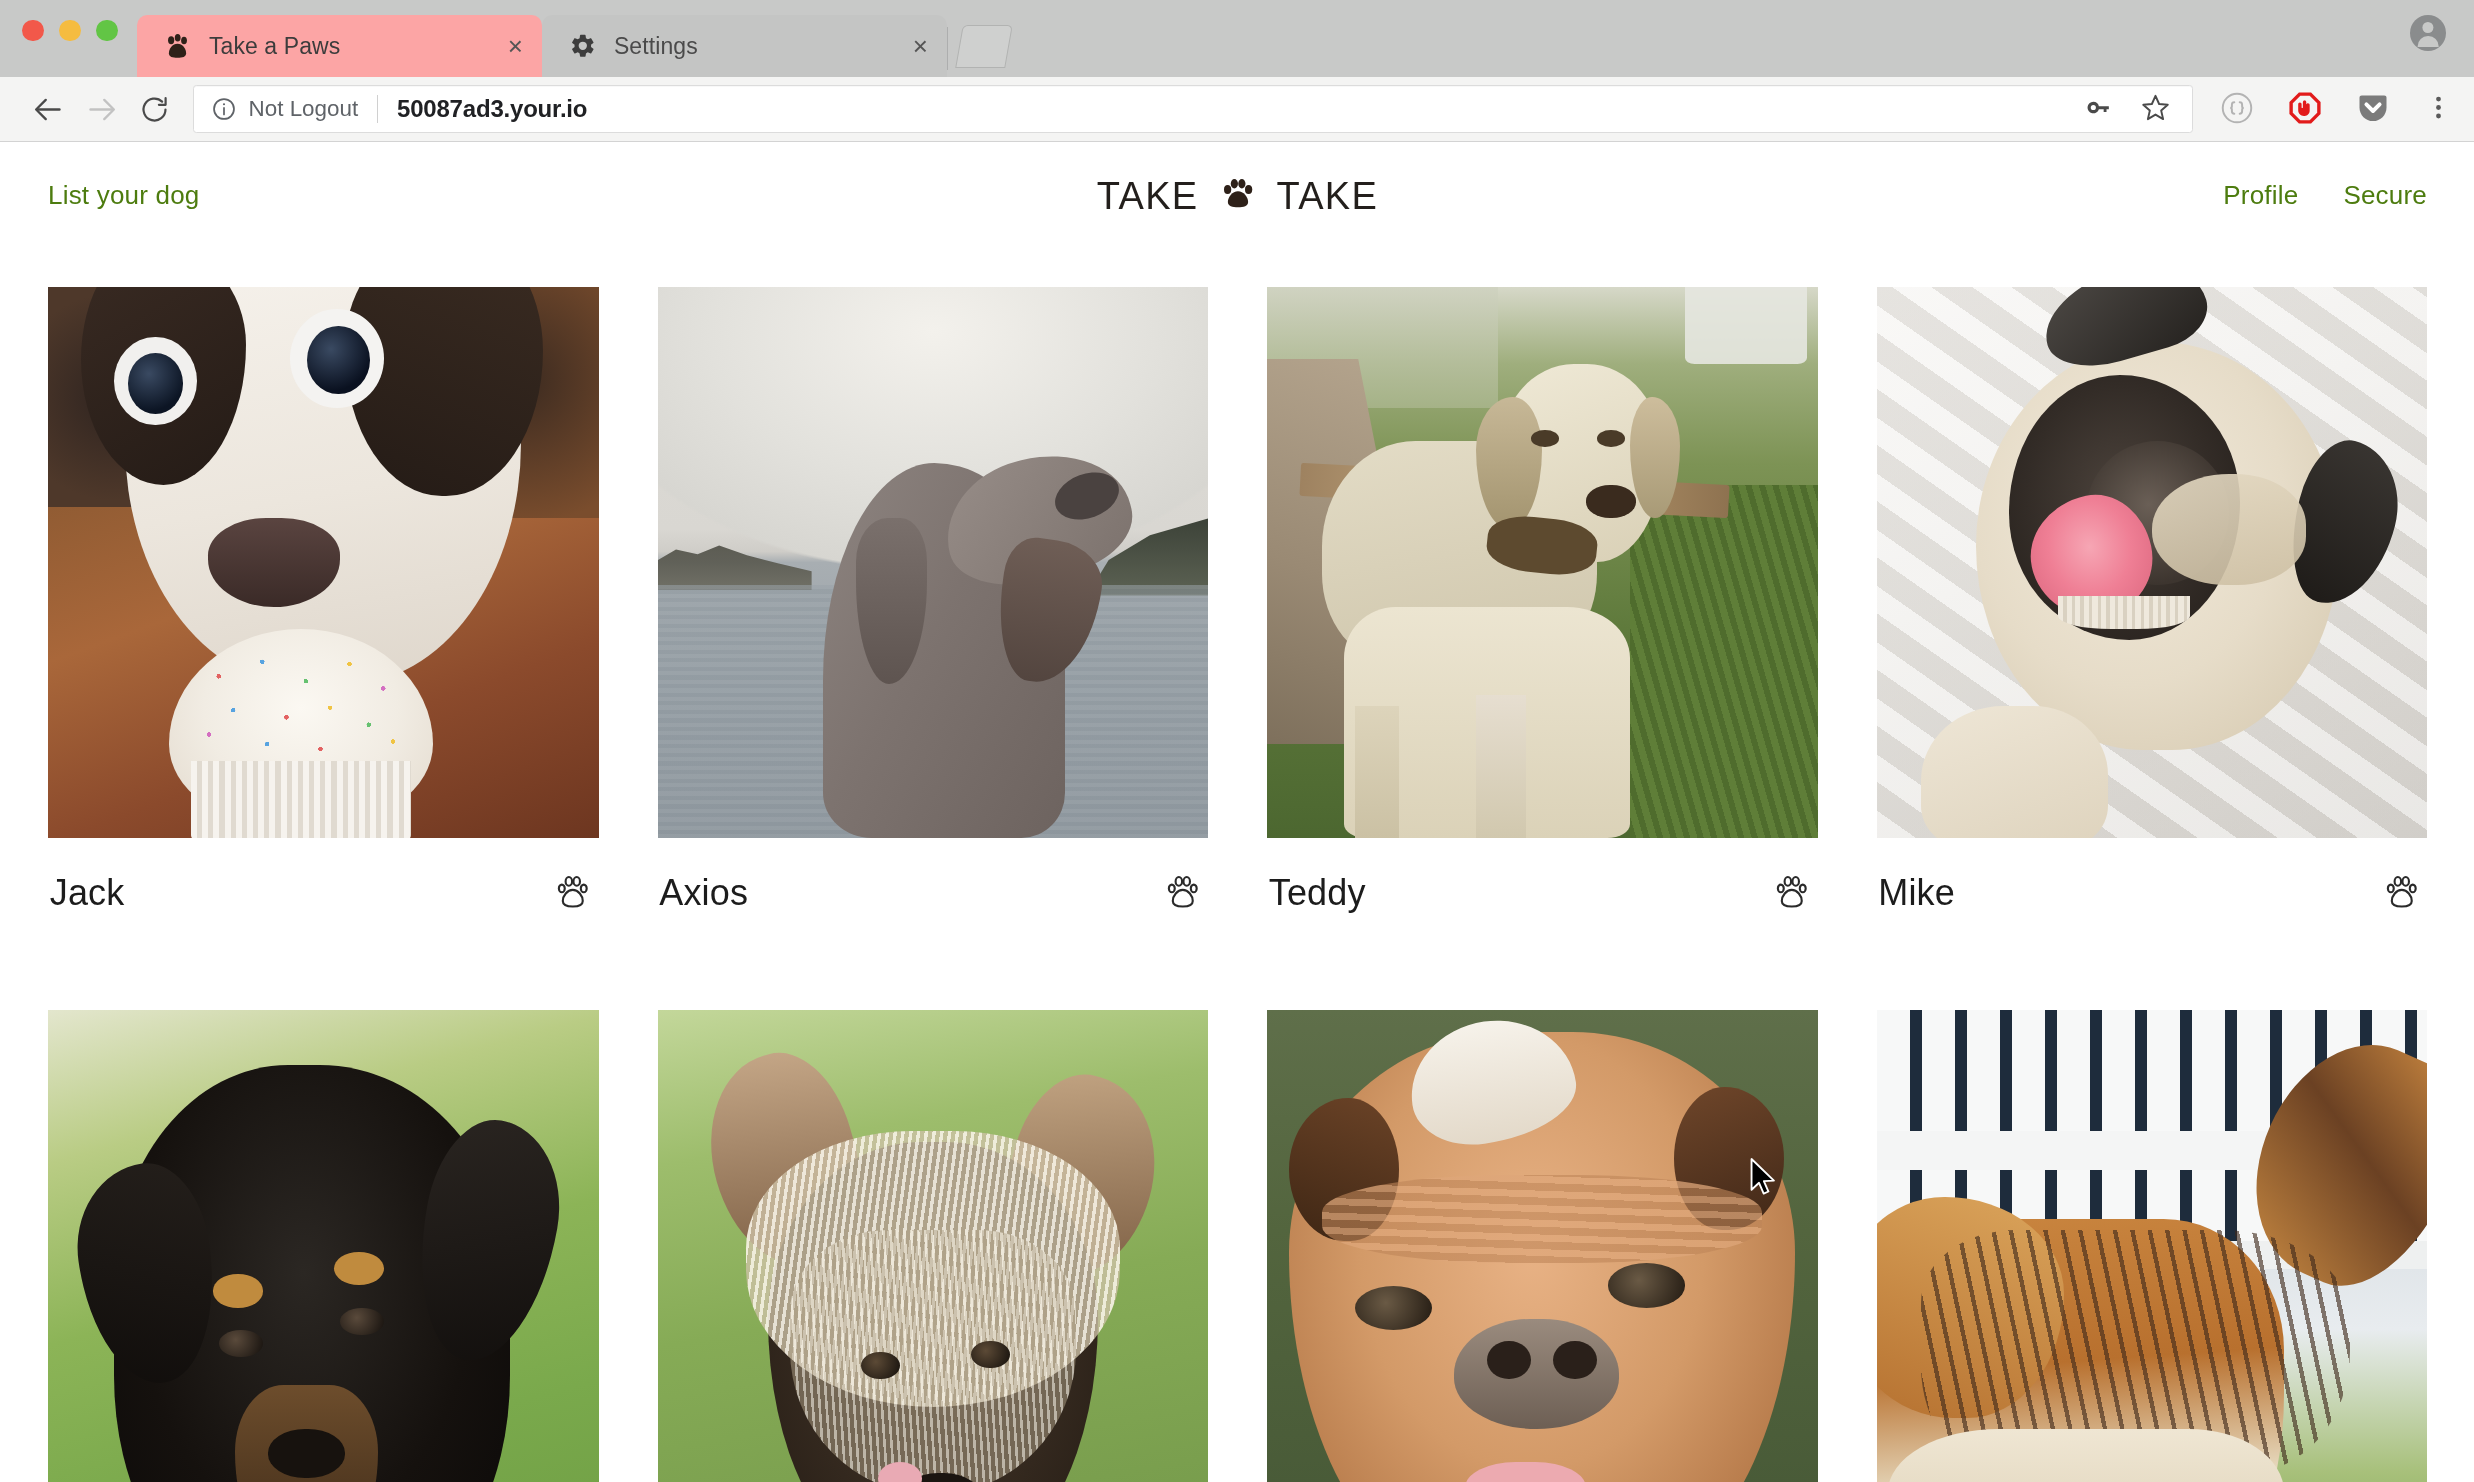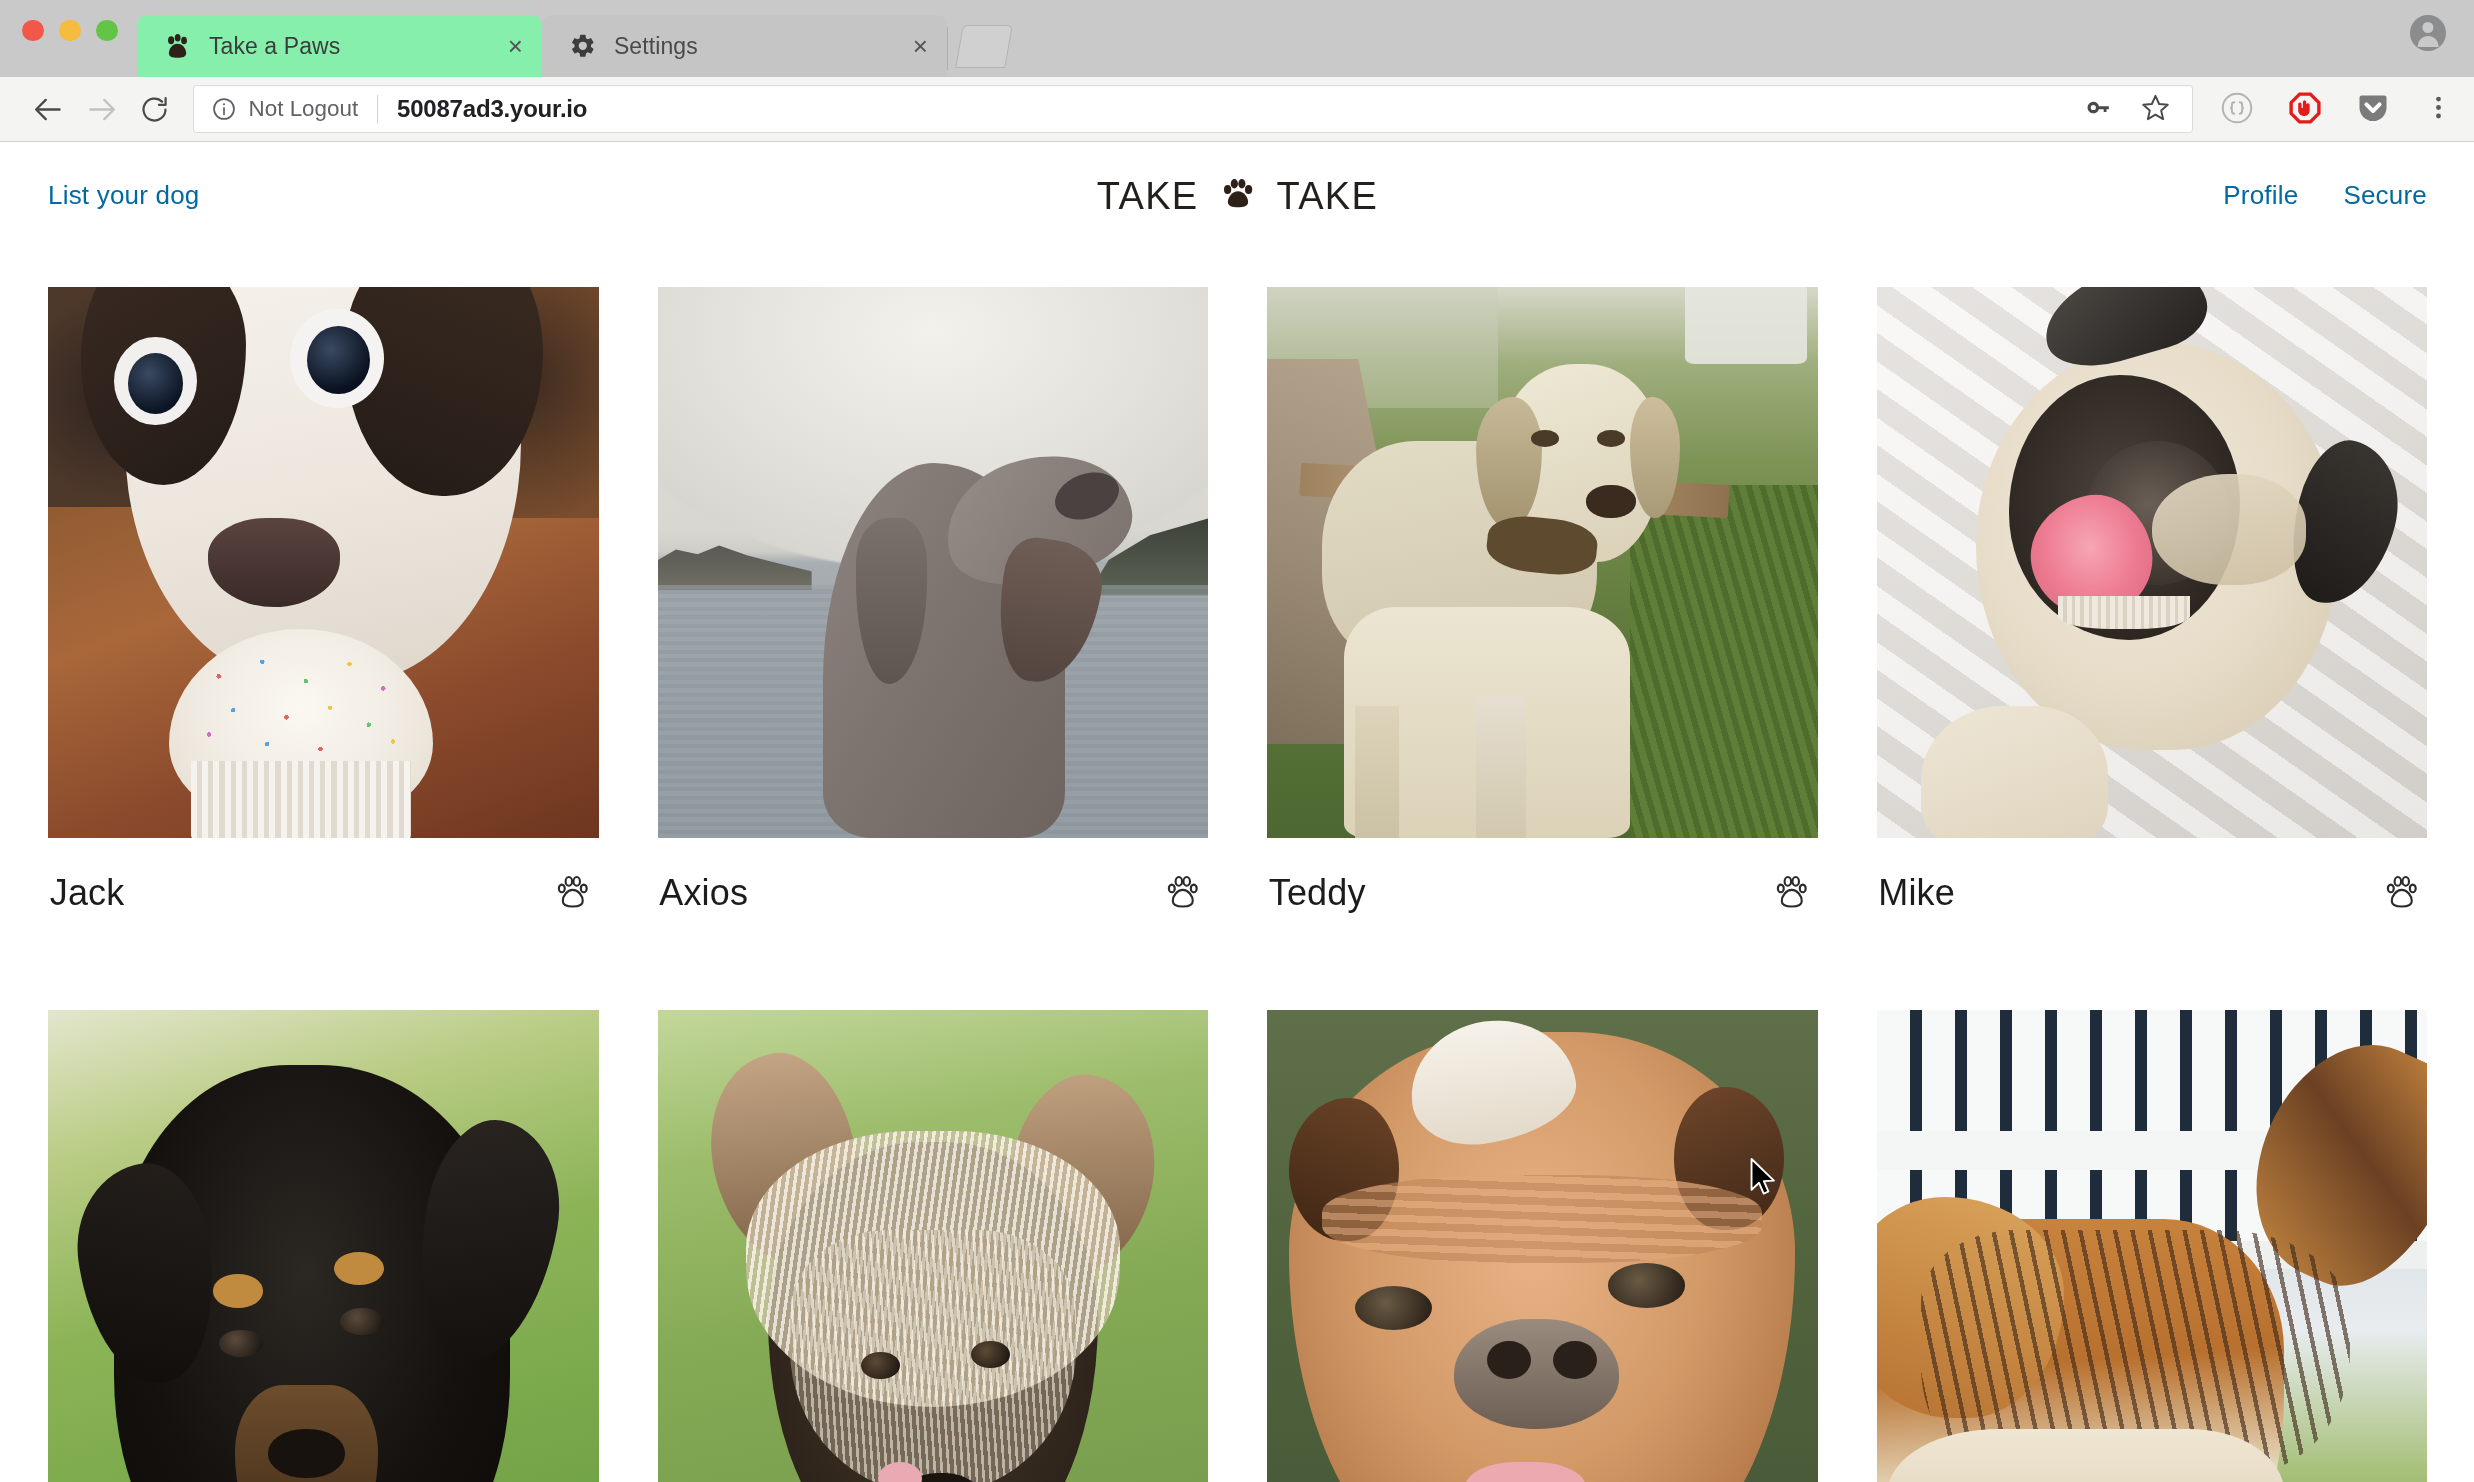--- a/index.html
+++ b/index.html
@@ -23,21 +23,21 @@
   .l-green  { background:#62c545; }
 
   .tabs-wrap { display:flex; align-items:flex-end; margin-left:19px; flex:1; height:77px; }
 
   .tab {
     position:relative; height:62px; display:flex; align-items:center;
     padding:0 19px 0 26px; min-width:405px;
     font-size:23px; color:#3c3c3c;
     border-top-left-radius:10.3px; border-top-right-radius:10.3px;
   }
-  .tab.active { background:#86efac; }
+  .tab.active { background:#fca5a5; }
   .tab.inactive { background:#c4c5c4; color:#4a4a4a; }
   .tab .favicon { width:29px; height:29px; margin-right:17px; flex:0 0 auto;
                   display:flex; align-items:center; justify-content:center; }
   .tab .tab-label { flex:1; white-space:nowrap; overflow:hidden; text-overflow:ellipsis;
                     font-size:23px; letter-spacing:0.1px; }
   .tab .tab-close { font-size:26px; color:#555; line-height:1; margin-left:12px;
                     font-family:"Liberation Sans", sans-serif; font-weight:300; }
   .tab.inactive::after {
     content:""; position:absolute; right:-0.9px; top:12px; bottom:6.9px; width:0.9px;
     background:#adaeae;
@@ -78,21 +78,21 @@
   .tb-icons { display:flex; align-items:center; gap:33px; margin-left:6.9px; }
 
   
   .page { position:absolute; left:0; top:144px; right:0; bottom:0; background:#fff; overflow:hidden; }
 
   .site-header {
     height:103px; display:flex; align-items:center; padding:0 48px; position:relative;
   }
   .nav-left, .nav-right { display:flex; align-items:center; gap:45px; }
   .nav-right { margin-left:auto; }
-  .nav-link { font-size:26px; color:#0369a1; letter-spacing:0.2px; }
+  .nav-link { font-size:26px; color:#4d7c0f; letter-spacing:0.2px; }
   .brand {
     position:absolute; left:50%; top:50%; transform:translate(-50%,-50%);
     display:flex; align-items:center; gap:19px;
     font-size:38px; letter-spacing:1.3px; color:#231f1c;
   }
   .brand .paw-solid { display:flex; align-items:center; }
 
   
   .grid {
     display:grid; grid-template-columns:repeat(4, 1fr); column-gap:59px; row-gap:0;

